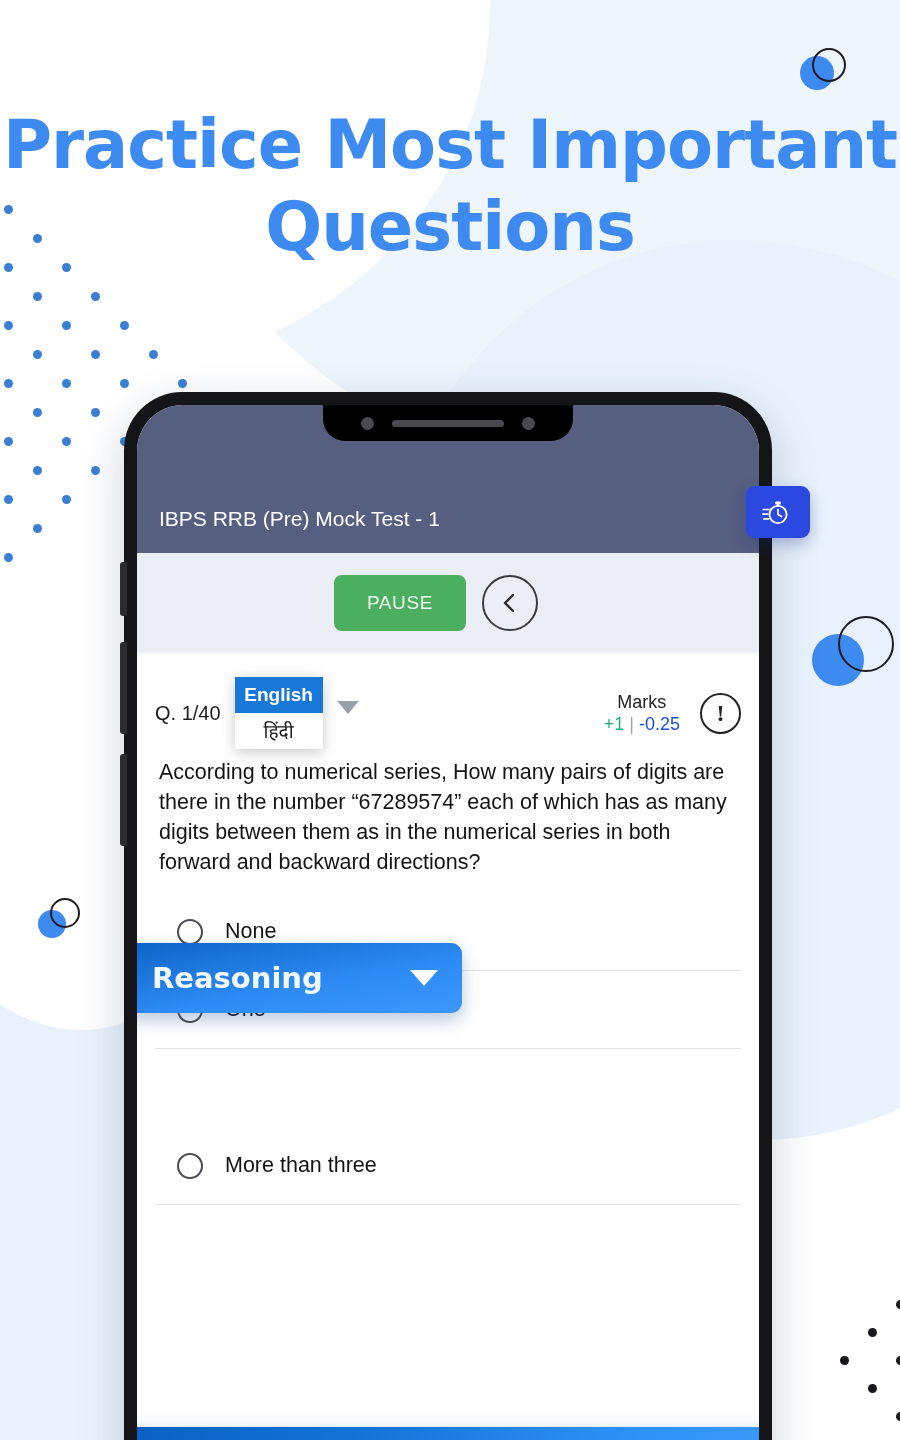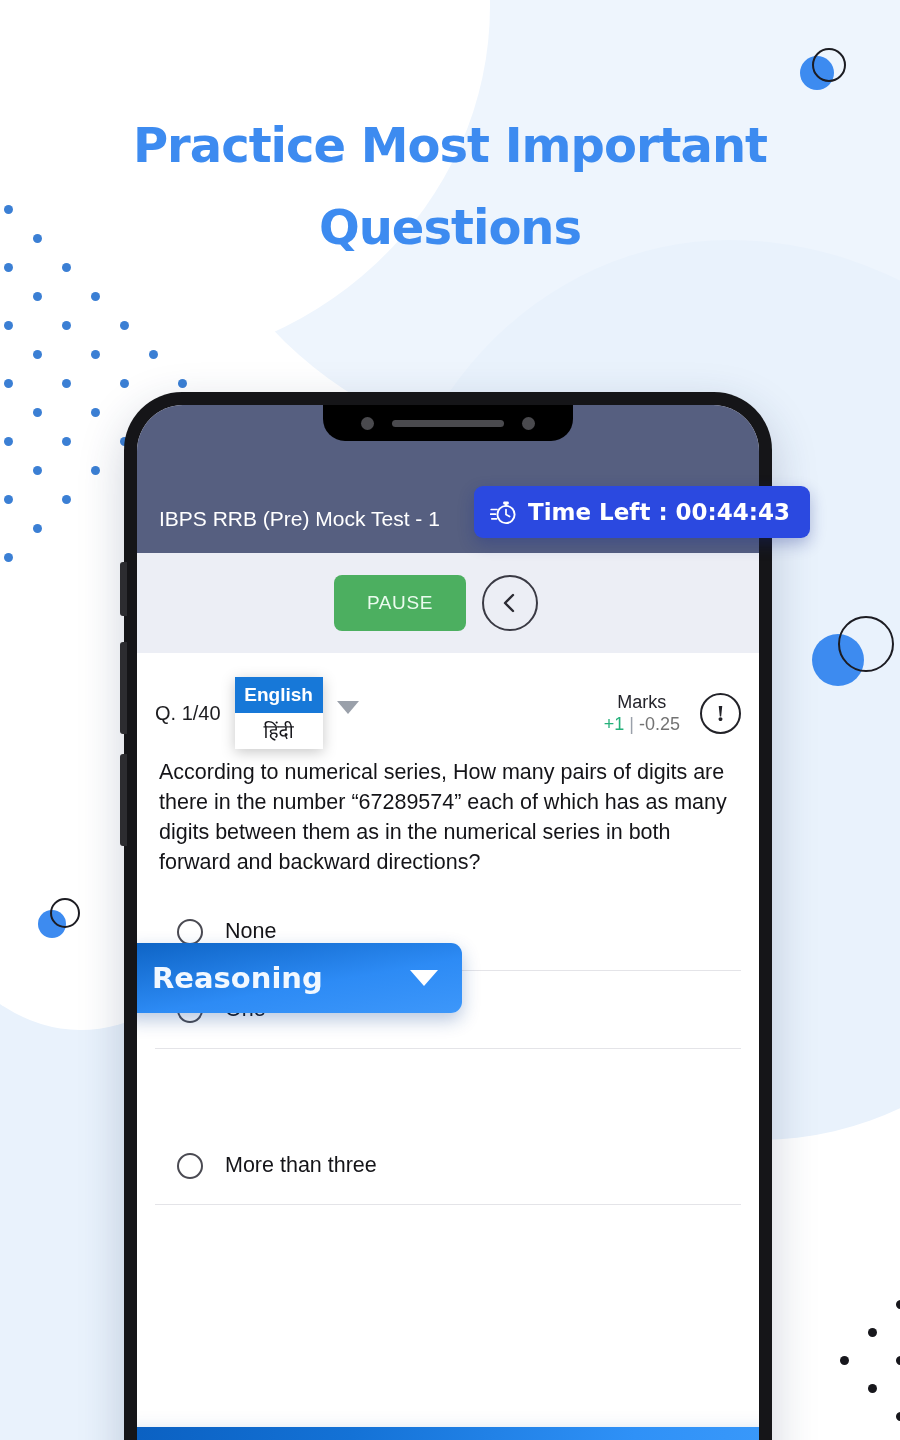--- a/index.html
+++ b/index.html
@@ -62,21 +62,21 @@
   .circle-pair .outline { position: absolute; border-radius: 50%; background: transparent; }
 
   
   .headline {
     position: absolute;
     left: 0; right: 0; top: 104px;
     text-align: center;
     color: #3d8bf0;
     font-family: "DejaVu Sans", sans-serif;
     font-weight: bold;
-    font-size: 48px;
+    font-size: 67px;
     line-height: 82px;
     letter-spacing: -1px;
     white-space: pre-line;
   }
 
   
   .phone {
     position: absolute;
     left: 124px; top: 392px;
     width: 648px; height: 1100px;
@@ -247,21 +247,21 @@
     margin-left: 14px;
     margin-top: -12px;
     cursor: pointer;
   }
 
   .marks-box { margin-left: auto; text-align: center; line-height: 1.25; }
   .marks-title { font-size: 18px; color: #23232a; }
   .marks-vals { font-size: 18px; }
   .marks-pos { color: #25b07a; }
   .marks-sep { color: #9aa0aa; }
-  .marks-neg { color: #737373; }
+  .marks-neg { color: #1d4ed8; }
 
   .info-btn {
     width: 41px; height: 41px;
     border: 2.5px solid #222228;
     border-radius: 50%;
     margin-left: 20px;
     display: flex; align-items: center; justify-content: center;
     font-size: 24px;
     font-weight: bold;
     color: #222228;
@@ -457,15 +457,14 @@
   <div class="timer-chip">
     <svg width="28" height="28" viewBox="0 0 28 28">
       <circle cx="16" cy="16.5" r="8.6" fill="none" stroke="#ffffff" stroke-width="1.9"></circle>
       <rect x="13.2" y="3.4" width="5.6" height="3.1" rx="1.1" fill="#ffffff"></rect>
       <rect x="14.7" y="6" width="2.6" height="2.4" fill="#ffffff"></rect>
       <polyline points="16,11.6 16,16.5 19.6,18.6" fill="none" stroke="#ffffff" stroke-width="1.7" stroke-linecap="round"></polyline>
       <line x1="1.2" y1="11.5" x2="7" y2="11.5" stroke="#ffffff" stroke-width="1.7" stroke-linecap="round"></line>
       <line x1="0.5" y1="16.2" x2="5.4" y2="16.2" stroke="#ffffff" stroke-width="1.7" stroke-linecap="round"></line>
       <line x1="1.8" y1="20.8" x2="6.6" y2="20.8" stroke="#ffffff" stroke-width="1.7" stroke-linecap="round"></line>
     </svg>
-    <span class="label">Time Left : 00:44:43</span>
   </div>
 </div>
 
 </body></html>

